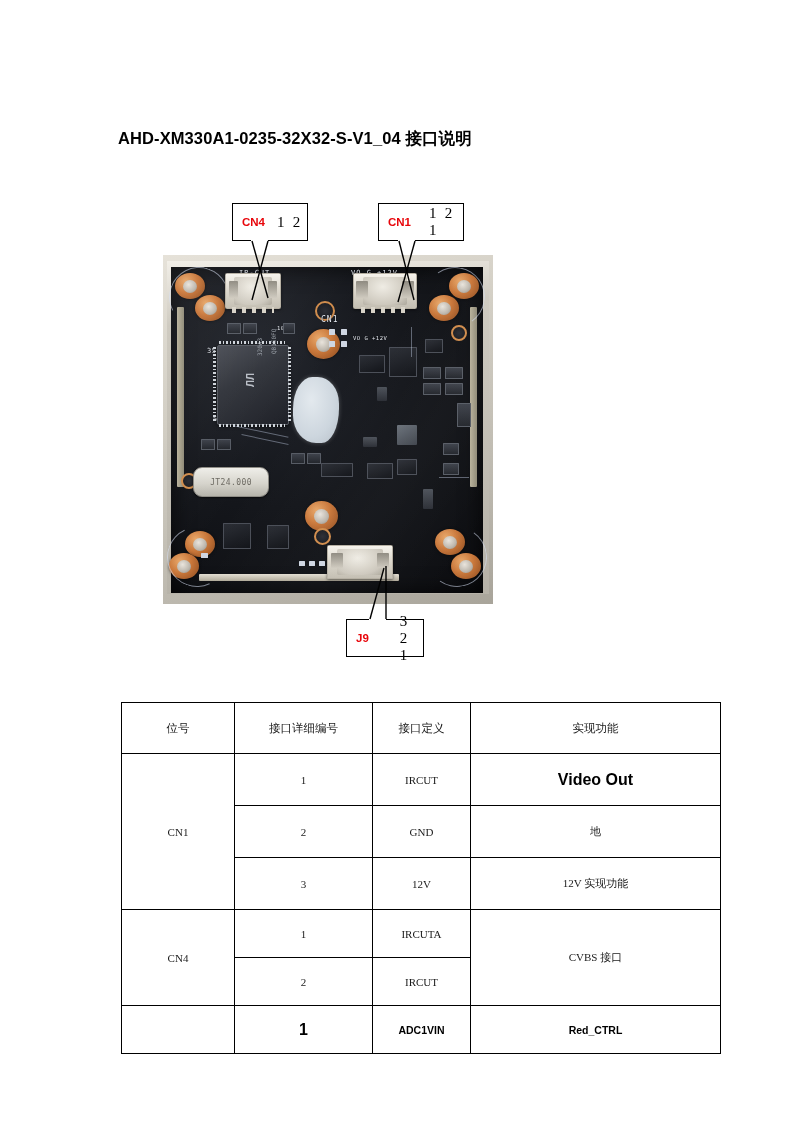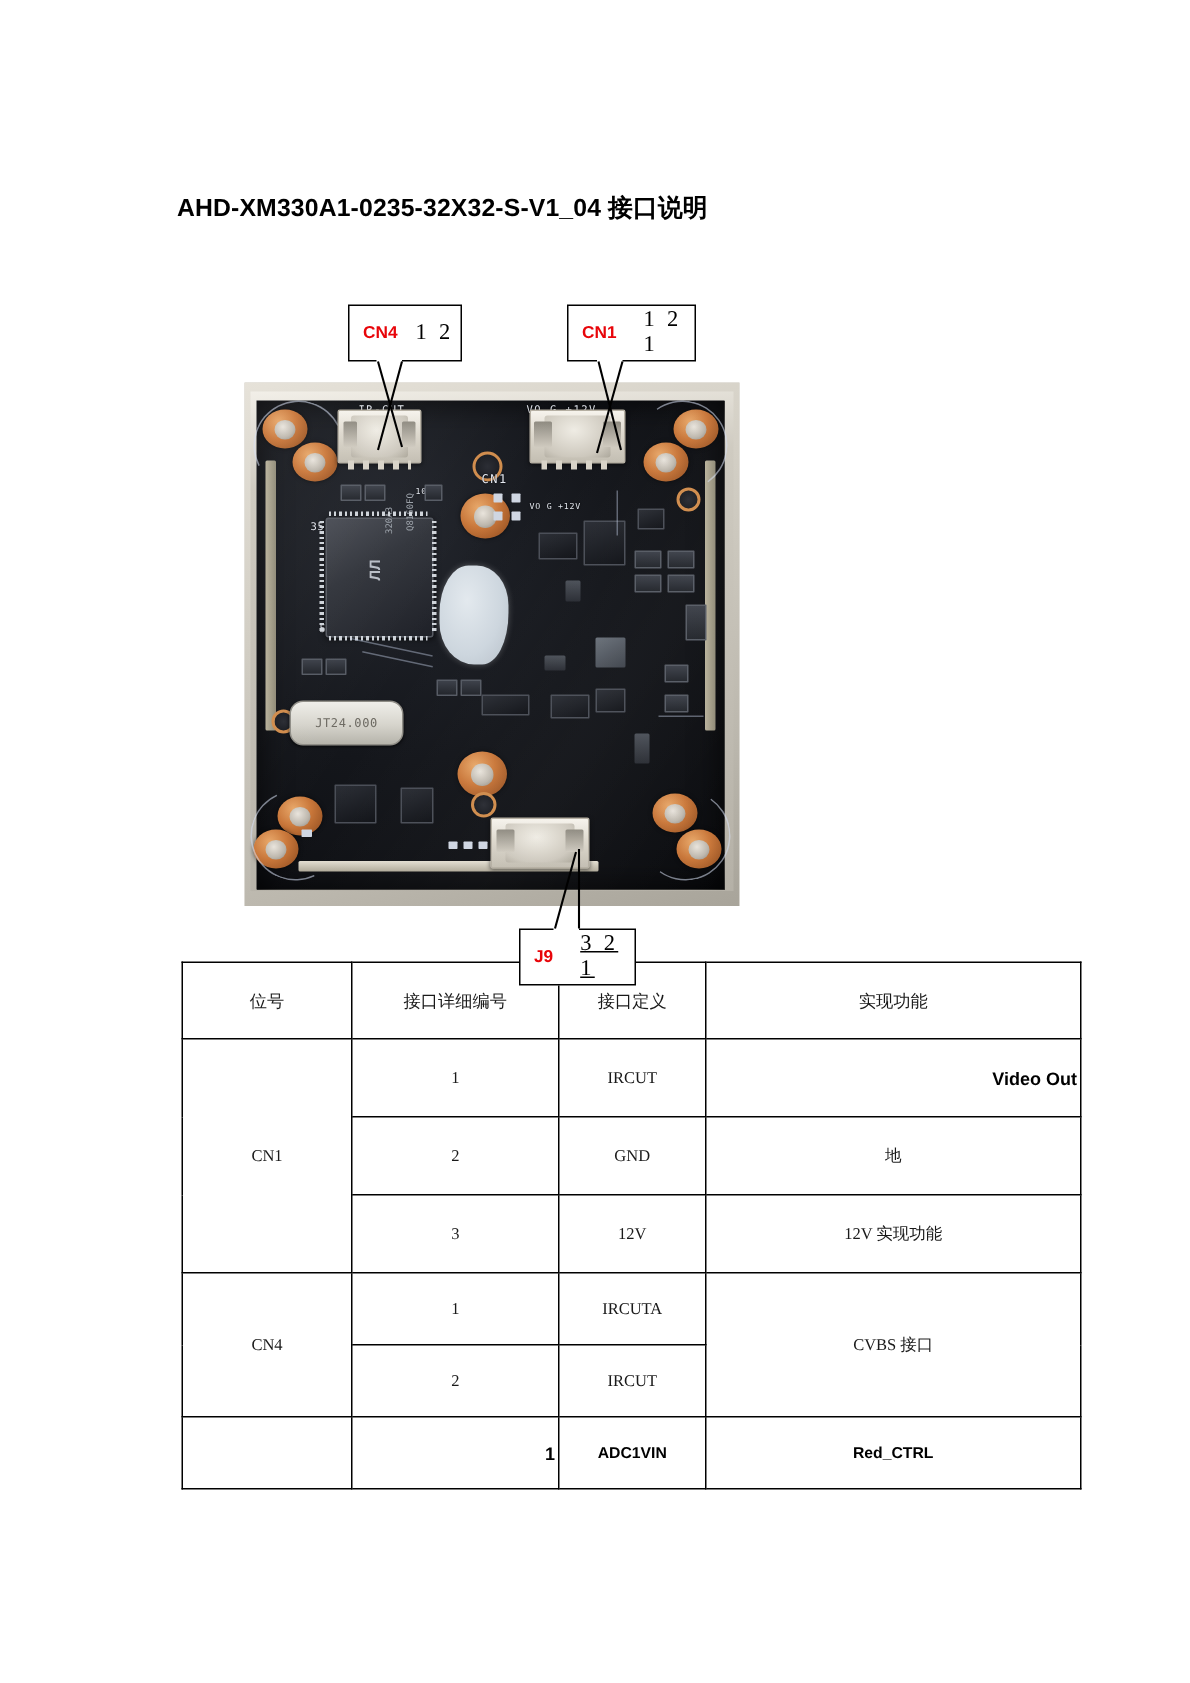--- a/index.html
+++ b/index.html
@@ -59,21 +59,21 @@
     font-family: "Liberation Serif", "DejaVu Serif", serif;
   }
 
   #callout-cn4 { left: 232px; top: 203px; width: 76px;  height: 38px; padding-left: 9px; }
   #callout-cn4 .pins { margin-left: 12px; }
 
   #callout-cn1 { left: 378px; top: 203px; width: 86px;  height: 38px; padding-left: 9px; }
   #callout-cn1 .pins { margin-left: 18px; }
 
   #callout-j9  { left: 346px; top: 619px; width: 78px;  height: 38px; padding-left: 9px; }
-  #callout-j9 .pins { margin-left: 18px; text-decoration: underline; }
+  #callout-j9 .pins { margin-left: 31px; }
 
   
   .notch {
     position: absolute;
     background: #ffffff;
     z-index: 7;
   }
   #notch-cn4 { left: 251px; top: 239px; width: 17px; height: 4px; }
   #notch-cn1 { left: 398px; top: 239px; width: 17px; height: 4px; }
   #notch-j9-top { left: 369px; top: 617px; width: 17px; height: 4px; }
@@ -300,21 +300,21 @@
     border-radius: 1px;
   }
   .rail.h {
     background: linear-gradient(180deg,#e3ded2,#b0aa99);
   }
 
   
   #spec-table {
     position: absolute;
     left: 121px;
-    top: 641px;
+    top: 702px;
     width: 599px;
     border-collapse: collapse;
     table-layout: fixed;
     font-family: "Liberation Serif", "DejaVu Serif", serif;
   }
   #spec-table td, #spec-table th {
     border: 1px solid #000000;
     text-align: center;
     vertical-align: middle;
     font-weight: normal;
@@ -325,23 +325,22 @@
   #spec-table .col-a { width: 113px; }
   #spec-table .col-b { width: 138px; }
   #spec-table .col-c { width: 98px; }
   #spec-table .col-d { width: 250px; }
   #spec-table tr.head td { height: 50px; font-size: 11.5px; }
   #spec-table tr.body td { height: 51px; }
   #spec-table tr.tight td { height: 47px; }
   #spec-table td.bold-cell {
     font-family: "Liberation Sans", "DejaVu Sans", sans-serif;
     font-weight: bold;
-    font-size: 12px;
+    font-size: 16px;
     color: #000;
-    text-align: right;
   }
   #spec-table td.semi {
     font-family: "Liberation Sans", "DejaVu Sans", sans-serif;
     font-weight: bold;
     font-size: 10.5px;
     color: #000;
   }
 </style>
 </head>
 <body>

